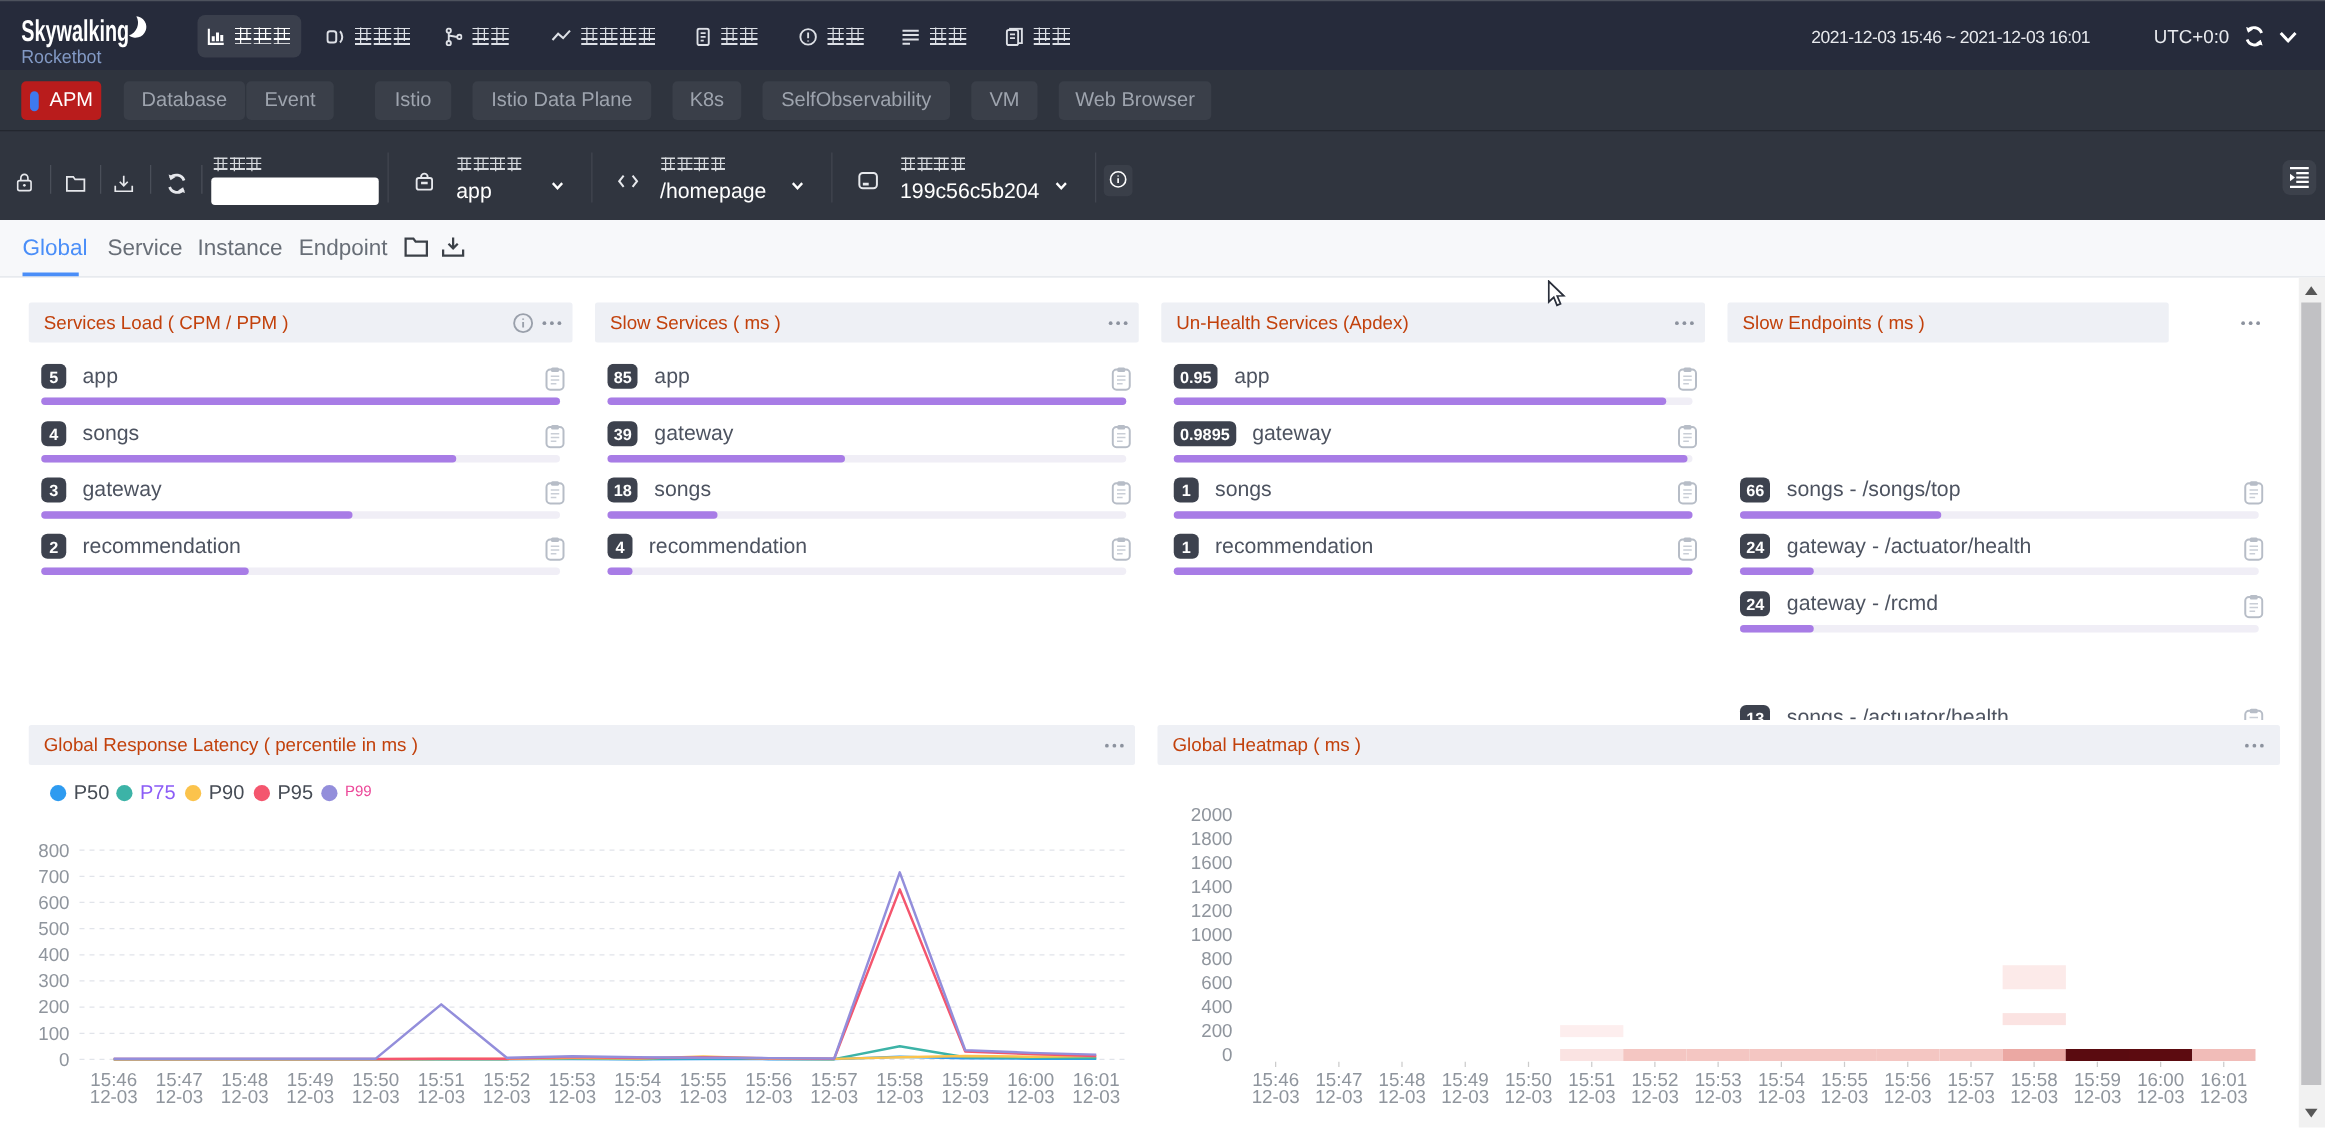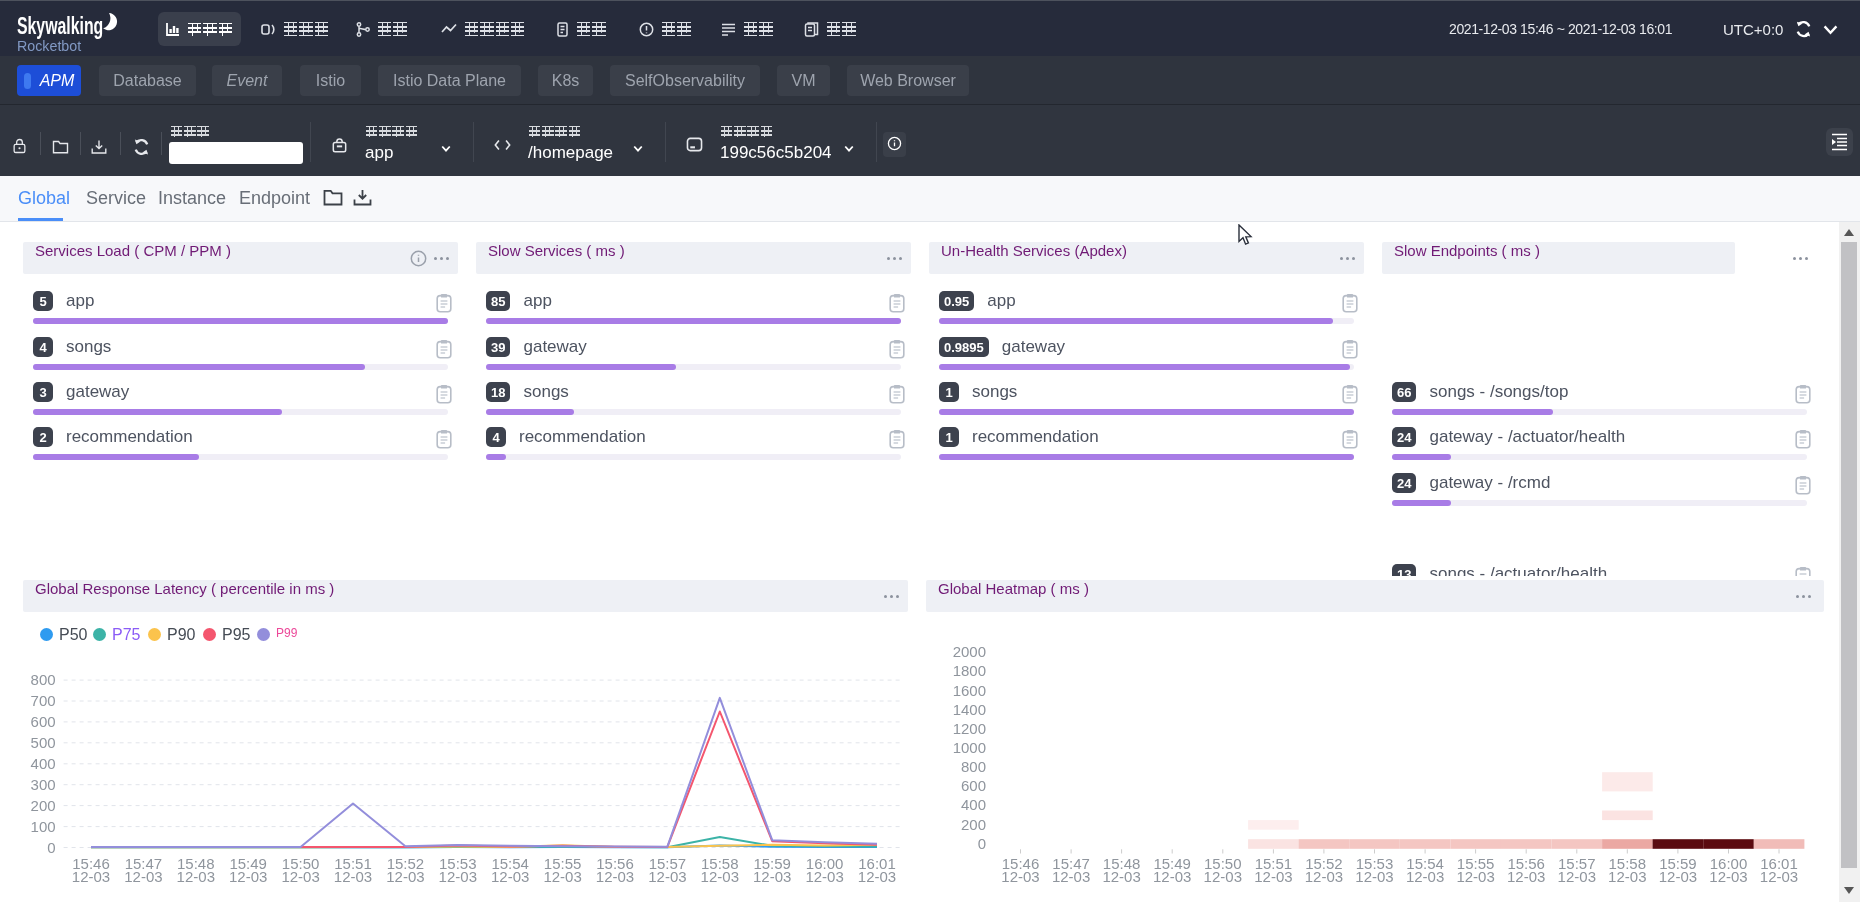--- a/index.html
+++ b/index.html
@@ -18,34 +18,34 @@
 .logo1{position:absolute;left:17px;top:11px;color:#fff;font-size:24px;font-weight:bold;transform:scaleX(.66);transform-origin:0 0;white-space:nowrap;}
 .logo2{position:absolute;left:17px;top:36px;color:#8299c4;font-size:15px;transform:scaleX(.95);transform-origin:0 0;}
 .nav{position:absolute;top:0;height:56px;display:flex;align-items:center;color:#dde0e6;font-size:15px;}
 .nav svg{margin-right:7px;}
 .navact{position:absolute;left:158px;top:11px;height:34px;border-radius:6px;background:#3a3f4c;display:flex;align-items:center;padding:0 8px;color:#fff;font-size:15px;}
 .navact svg{margin-right:7px;}
 .t-time{position:absolute;left:1449px;top:0;height:56px;display:flex;align-items:center;color:#e8eaee;font-size:14px;letter-spacing:-.4px;}
 .t-utc{position:absolute;left:1723px;top:0;height:56px;display:flex;align-items:center;color:#e8eaee;font-size:15px;}
 
 .btn{position:absolute;top:9px;height:31px;border-radius:4px;background:#3a3f49;color:#9ea4ae;font-size:16px;display:flex;align-items:center;justify-content:center;}
-.btnA{background:#1d4ed8;color:#fff;font-style:italic;}
+.btnA{background:#b91c1c;color:#fff;}
 .bluepill{display:inline-block;width:7px;height:16px;border-radius:3.5px;background:#3e79f0;margin-right:9px;}
 
 .sep{position:absolute;top:27px;width:1px;height:23px;background:#4a4f59;}
 .bigsep{position:absolute;top:17px;width:1px;height:40px;background:#414650;}
 .tlbl{position:absolute;color:#d7dade;font-size:13px;}
 .tval{position:absolute;color:#fff;font-size:17px;}
 .chev{position:absolute;width:10px;height:10px;}
 
 .tab{position:absolute;top:0;height:45px;display:flex;align-items:center;font-size:18px;color:#686e77;}
 .tabA{color:#4a8ef8;}
 .tabline{position:absolute;left:18px;top:42px;width:45px;height:3px;background:#4a8ef8;}
 
-.hdr{position:absolute;height:32px;background:#eef0f5;border-radius:2px;display:flex;color:#701a75;font-size:15px;}
+.hdr{position:absolute;height:32px;background:#eef0f5;border-radius:2px;display:flex;align-items:center;color:#c2410c;font-size:15px;}
 .hdr .ttl{margin-left:12px;}
 .dots{position:absolute;display:flex;gap:3px;}
 .dots i{width:3px;height:3px;border-radius:50%;background:#8c929e;}
 .row .line{position:absolute;left:10px;top:0;display:flex;align-items:center;}
 .row .badge{height:20px;min-width:20px;padding:0 5px;border-radius:5px;background:#3d424e;color:#fff;font-size:13px;font-weight:bold;display:flex;align-items:center;justify-content:center;}
 .row .nm2{margin-left:13px;font-size:17px;color:#4d5360;white-space:nowrap;}
 .row{position:absolute;height:45px;}
 .row .track{position:absolute;left:10px;right:10px;top:27px;height:6px;border-radius:3px;background:#f0eef6;}
 .row .fill{position:absolute;left:0;top:0;height:6px;border-radius:3px;background:#a87ce6;}
 .row svg.clip{position:absolute;top:2px;}
@@ -141,21 +141,21 @@
       <path d="M17.8 18.2 L16.1 13.1 L11.6 16.1 Z" fill="#fff"></path>
     </svg>
   <svg class="abs" style="left:1823px;top:24px" width="15" height="10" viewBox="0 0 16 11">
       <path d="M1.5 1.5 L8 8.5 L14.5 1.5" stroke="#fff" stroke-width="2.6" fill="none"></path>
     </svg>
 </div>
 
 <div id="r2">
   <div class="btn btnA" style="left:17px;width:64px;"><span class="bluepill"></span>APM</div>
   <div class="btn" style="left:99px;width:97px;">Database</div>
-  <div class="btn" style="left:212px;width:70px;font-style:italic;">Event</div>
+  <div class="btn" style="left:197px;width:70px;">Event</div>
   <div class="btn" style="left:300px;width:61px;">Istio</div>
   <div class="btn" style="left:378px;width:143px;">Istio Data Plane</div>
   <div class="btn" style="left:538px;width:55px;">K8s</div>
   <div class="btn" style="left:610px;width:150px;">SelfObservability</div>
   <div class="btn" style="left:777px;width:53px;">VM</div>
   <div class="btn" style="left:847px;width:122px;">Web Browser</div>
 </div>
 
 <div id="r3">
   <svg class="abs" style="left:13px;top:33px" width="13" height="16" viewBox="0 0 17 20" fill="none" stroke="#e6e8ec" stroke-width="1.7">

